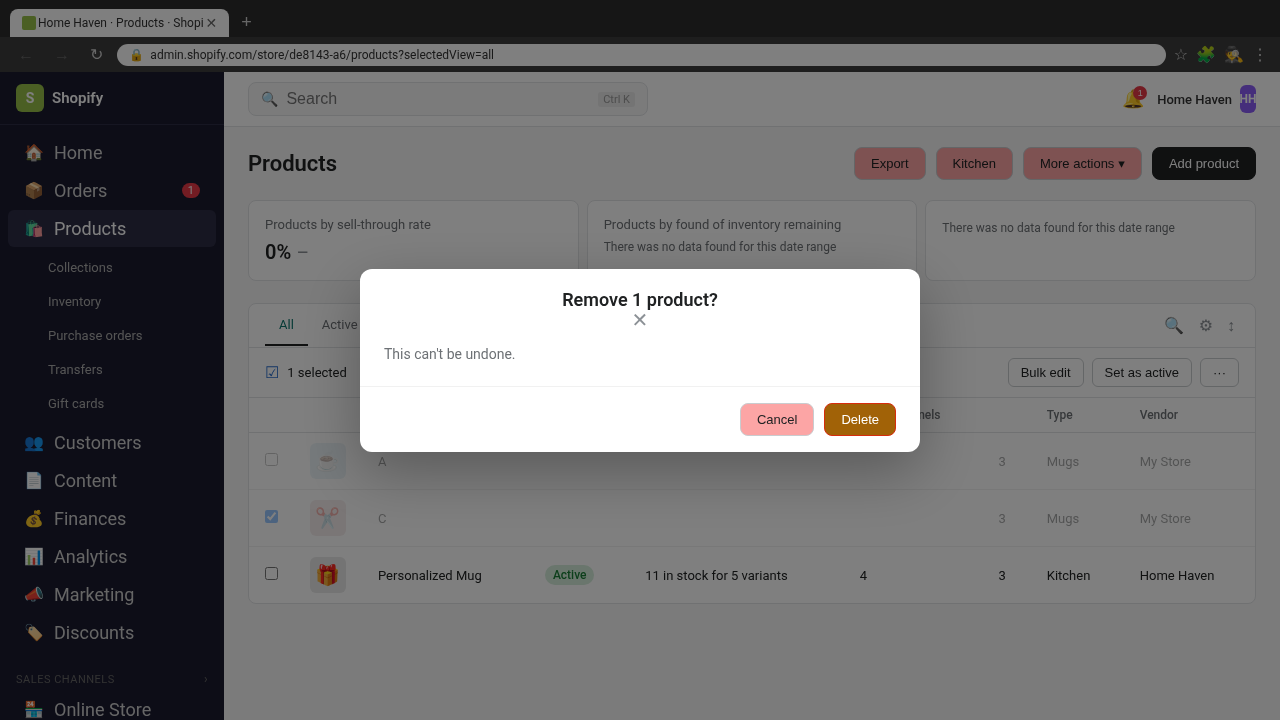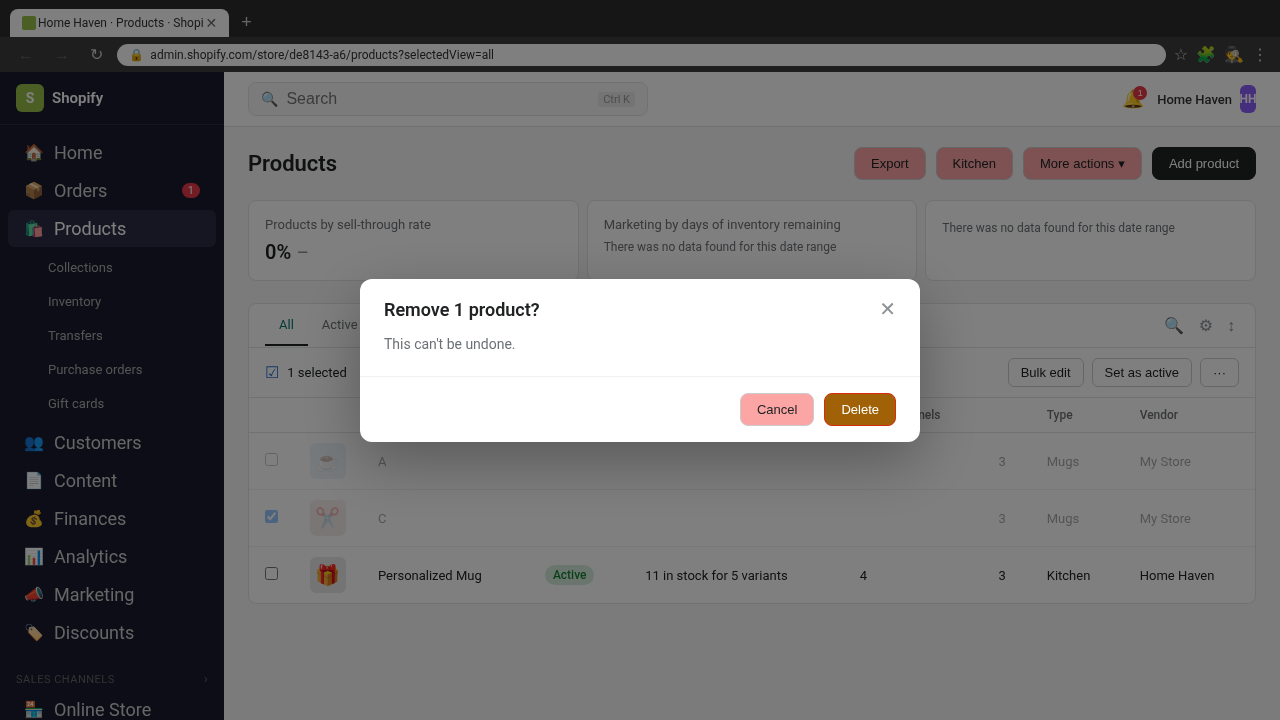--- a/index.html
+++ b/index.html
@@ -92,21 +92,21 @@
     .product-thumb.craft { background: #e8d4d4; }
     .status-badge { display: inline-flex; padding: 3px 8px; border-radius: 12px; font-size: 12px; font-weight: 500; }
     .status-active { background: #d4edda; color: #1a7e37; }
     .row-dimmed td { opacity: 0.4; }
 
     
     .overlay { position: fixed; top: 0; left: 0; right: 0; bottom: 0; background: rgba(0,0,0,0.5); z-index: 100; display: flex; align-items: center; justify-content: center; }
     
     
     .dialog { background: #fff; border-radius: 12px; width: 560px; box-shadow: 0 20px 60px rgba(0,0,0,0.3); overflow: hidden; }
-    .dialog-header { display: flex; align-items: center; justify-content: space-between; padding: 20px 24px 0; }
+    .dialog-header { display: flex; align-items: center; justify-content: space-between; padding: 20px 24px 0; flex-direction: column; }
     .dialog-title { font-size: 18px; font-weight: 600; color: #202223; }
     .dialog-close { background: transparent; border: none; cursor: pointer; font-size: 20px; color: #8c9196; line-height: 1; }
     .dialog-body { padding: 16px 24px 24px; color: #6d7175; font-size: 14px; }
     .dialog-footer { display: flex; justify-content: flex-end; gap: 10px; padding: 16px 24px; border-top: 1px solid #f1f1f1; }
     .btn-danger { background: #a16207; color: #fff; border-color: #d72c0d; }
   </style>
 </head>
 <body>
 
 <div>
@@ -158,22 +158,22 @@
         <span class="badge">1</span>
       </div>
       <div class="sidebar-item active">
         <span class="icon">🛍️</span>
         <span class="label">Products</span>
       </div>
 
       <div class="sidebar-sub">
         <div class="sidebar-sub-item">Collections</div>
         <div class="sidebar-sub-item">Inventory</div>
+        <div class="sidebar-sub-item">Purchase orders</div>
         <div class="sidebar-sub-item">Transfers</div>
-        <div class="sidebar-sub-item">Purchase orders</div>
         <div class="sidebar-sub-item">Gift cards</div>
       </div>
       <div class="sidebar-item">
         <span class="icon">👥</span>
         <span class="label">Customers</span>
       </div>
       <div class="sidebar-item">
         <span class="icon">📄</span>
         <span class="label">Content</span>
       </div>
@@ -252,21 +252,21 @@
 
       <div class="stats-row">
         <div class="stat-card">
           <div class="stat-card-title">Products by sell-through rate</div>
           <div class="stat-card-value">
             <span>0%</span>
             <span class="trend-icon">—</span>
           </div>
         </div>
         <div class="stat-card">
-          <div class="stat-card-title">Marketing by days of inventory remaining</div>
+          <div class="stat-card-title">Products by found of inventory remaining</div>
           <div class="stat-card-sub">There was no data found for this date range</div>
         </div>
         <div class="stat-card">
           <div class="stat-card-sub">There was no data found for this date range</div>
         </div>
       </div>
 
       <div class="table-container">
 
         <div class="table-tabs">

